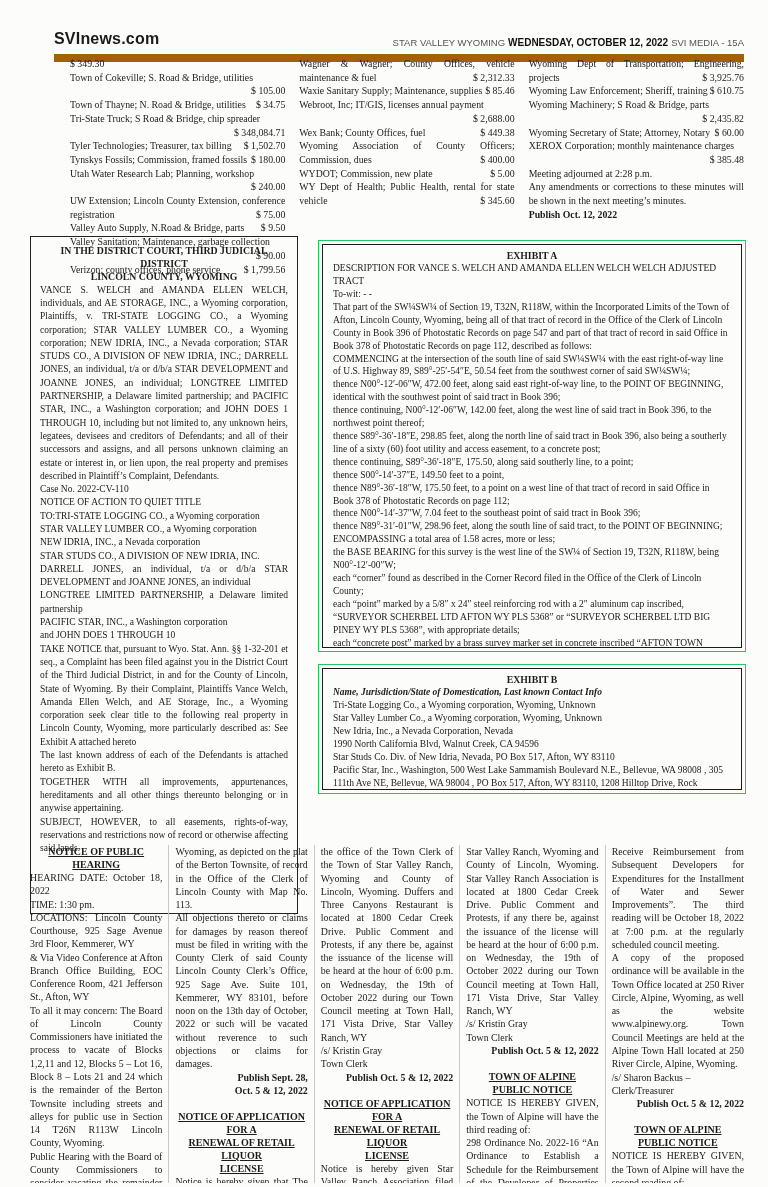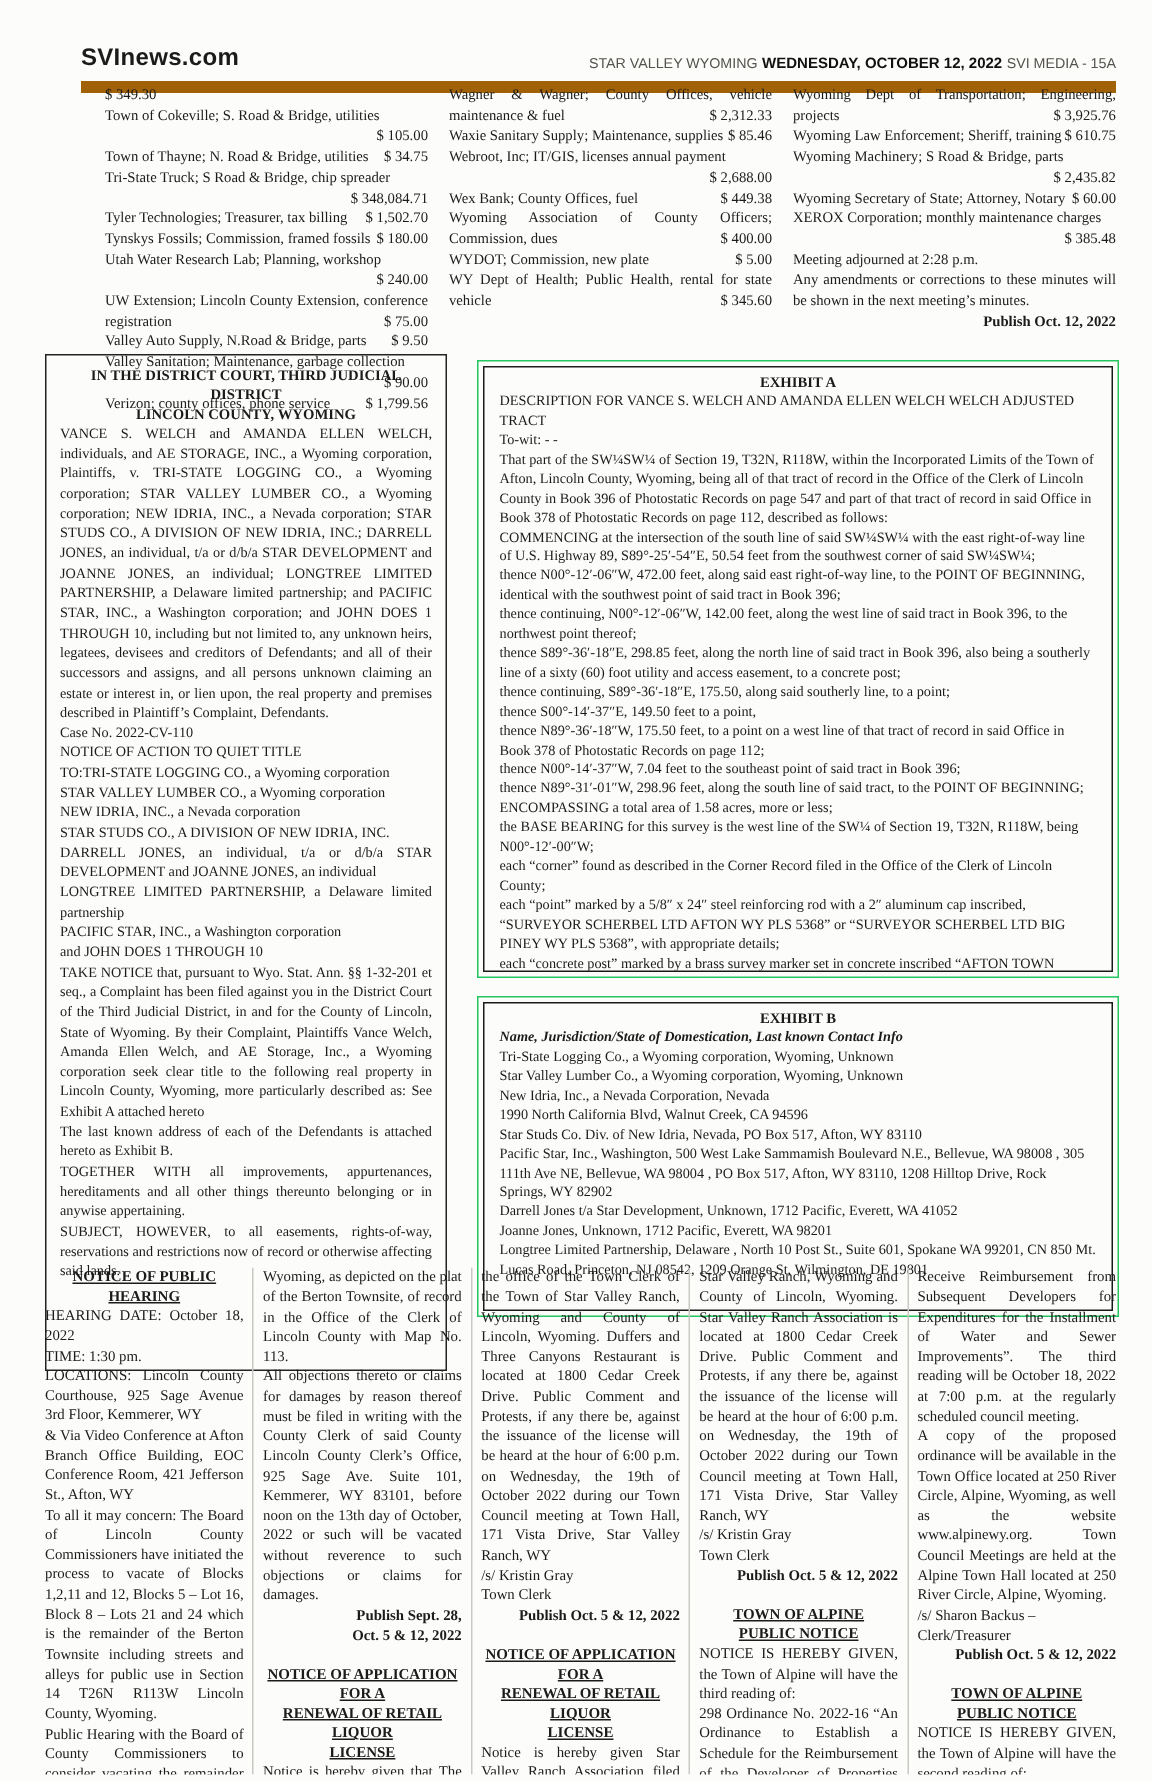--- a/index.html
+++ b/index.html
@@ -19,36 +19,36 @@
   .issue { font-family:"Liberation Sans","DejaVu Sans",sans-serif; font-size:9.5px; color:#55534e; }
   .issue b { color:#111; margin:0 3px; font-size:10px; }
   
   .top { position:absolute; top:57px; left:30px; right:24px; display:flex; gap:14px;margin-left:40px; }
   .paycol { flex:1; font-size:9.8px; line-height:1.4; }
   .pay-lead { text-align:left; }
   .pay-row { text-align:justify; }
   .pay-row::after { content:""; display:block; clear:both; }
   .pay-row .amt { float:right; white-space:nowrap; }
   .note { text-align:justify; }
-  .pub { font-weight:700; text-align:right; }
+  .pub { font-weight:700; text-align:left; }
   
   .court {
     position:absolute; top:236px; left:30px; width:268px; height:678px;
     border:1.5px solid #222; padding:7px 9px; overflow:hidden;
     font-size:9.5px; line-height:1.4;
   }
   .boxtitle { text-align:center; font-weight:700; font-size:9.8px; line-height:1.35; }
   .court .ln { text-align:justify; }
   
   .exbox { position:absolute; left:318px; width:428px; border:1px solid #22c55e; padding:3px; }
   .exbox .inner { border:1px solid #1a1a1a; height:100%; padding:4px 10px; overflow:hidden; font-size:9.5px; line-height:1.36; }
   .exbox .ln { text-align:left; }
   .exbox .sub { font-weight:700; font-style:italic; }
   .exhibit-a { top:240px; height:412px; }
-  .exhibit-b { top:664px; height:214px; }
+  .exhibit-b { top:664px; height:130px; }
   
   .bottom { position:absolute; top:845px; left:30px; right:24px; height:338px; display:flex; overflow:hidden; }
   .ncol { flex:1; padding:0 6px; font-size:9.9px; line-height:1.34; }
   .ncol:first-child { padding-left:0; }
   .ncol:last-child { padding-right:0; }
   .ncol + .ncol { border-left:1px solid #c9c8c2; }
   .ncol .ln { text-align:justify; }
   .ncol .head { font-weight:700; text-align:center; font-size:10px; line-height:1.3; text-align:center;text-decoration:underline; }
   .ncol .pub { font-weight:700; text-align:right; }
   .ncol .sig { text-align:left; }

